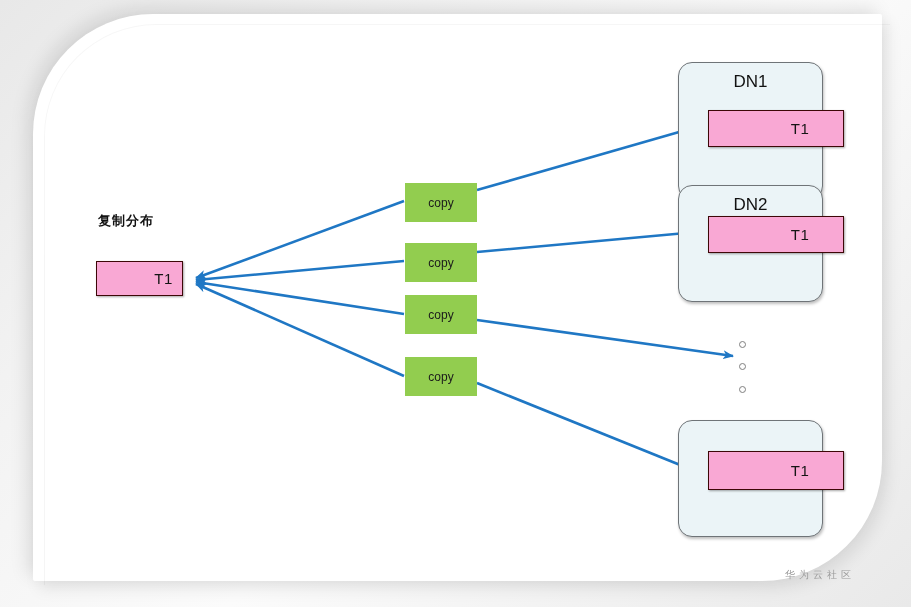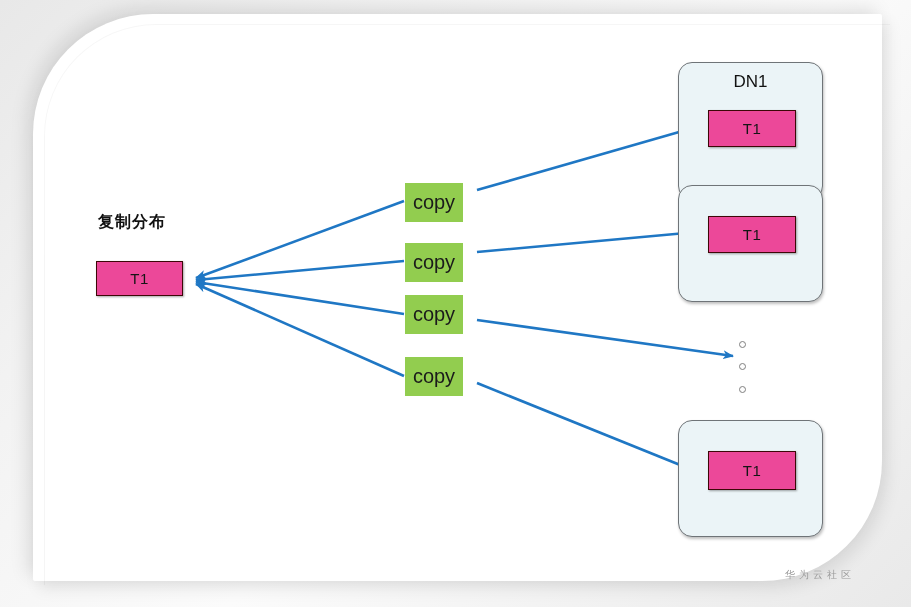--- a/index.html
+++ b/index.html
@@ -46,52 +46,53 @@
     position: absolute;
     left: 0; top: 0;
     width: 911px; height: 607px;
     overflow: visible;
   }
 
   .node { position: absolute; box-sizing: border-box; }
 
   
   .tbl {
-    background: #ec4899;
+    background: #f9a8d4;
     border: 1px solid #3d0707;
     color: #1a1a1a;
     display: flex;
     align-items: center;
     justify-content: center;
     font-size: 15px;
     box-shadow: 1px 1px 2px rgba(0,0,0,0.35);
+    padding-left: 48px;
   }
   .tbl span { color: #151515; letter-spacing: 0.5px; }
 
   
   #src-table { left: 96px; top: 261px; width: 87px; height: 35px; }
 
   
   #caption {
     left: 98px; top: 212px;
-    font-size: 16px;
+    font-size: 13px;
     font-weight: bold;
     color: #111;
     letter-spacing: 1px;
   }
 
   
   .copy-box {
-    width: 58px;
+    width: 72px;
     height: 39px;
     background: #92CD4F;
     display: flex;
     align-items: center;
     justify-content: center;
-    font-size: 20px;
+    font-size: 12px;
     color: #1b1b1b;
     left: 405px;
   }
 
   
   .dn {
     left: 678px;
     width: 145px;
     background: #EBF4F7;
     border: 1px solid #6f7478;
@@ -187,20 +188,21 @@
   </div>
 
   <div class="node dn" style="top:62px; height:138px">
     <div class="dn-label">DN1</div>
     <div class="tbl dn-table" style="top:47px">
       <span>T1</span>
     </div>
   </div>
 
   <div class="node dn" style="top:185px; height:117px">
+    <div class="dn-label">DN2</div>
     <div class="tbl dn-table" style="top:30px">
       <span>T1</span>
     </div>
   </div>
 
   <div class="dot" style="top:341px"></div>
   <div class="dot" style="top:363px"></div>
   <div class="dot" style="top:386px"></div>
 
   <div class="node dn" style="top:420px; height:117px">

